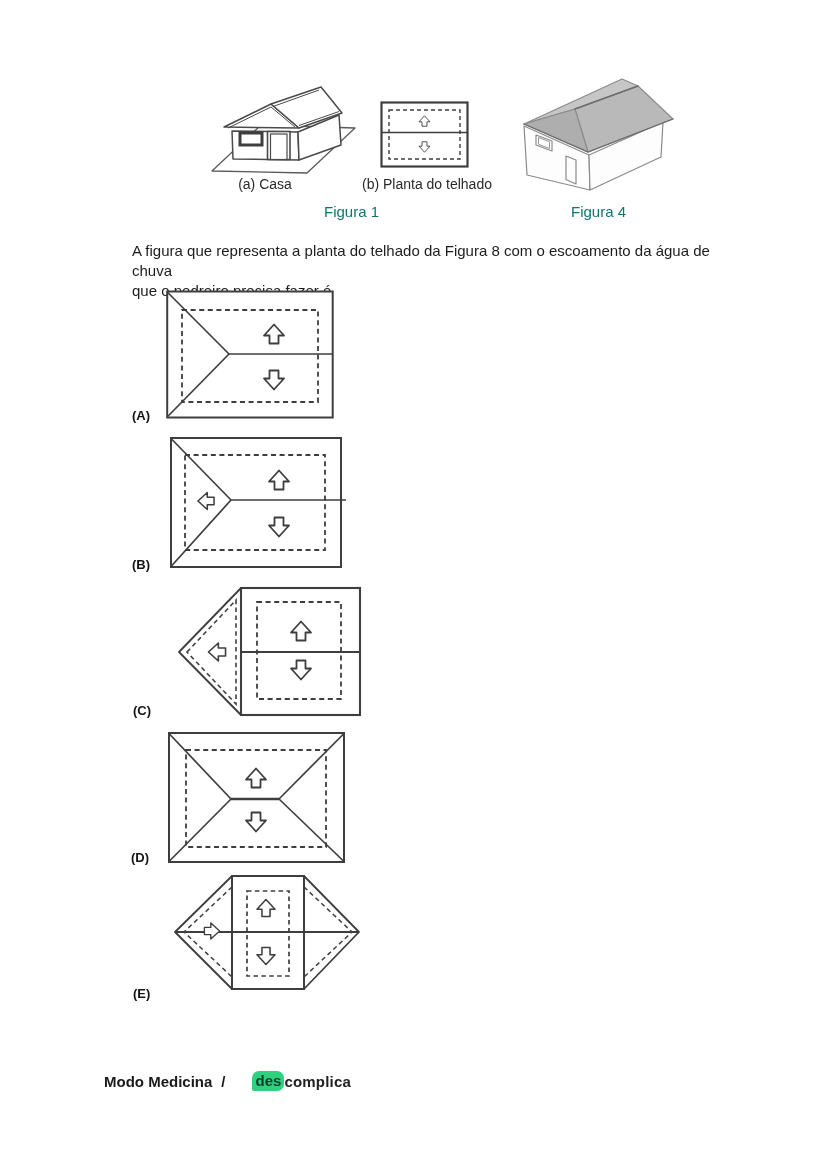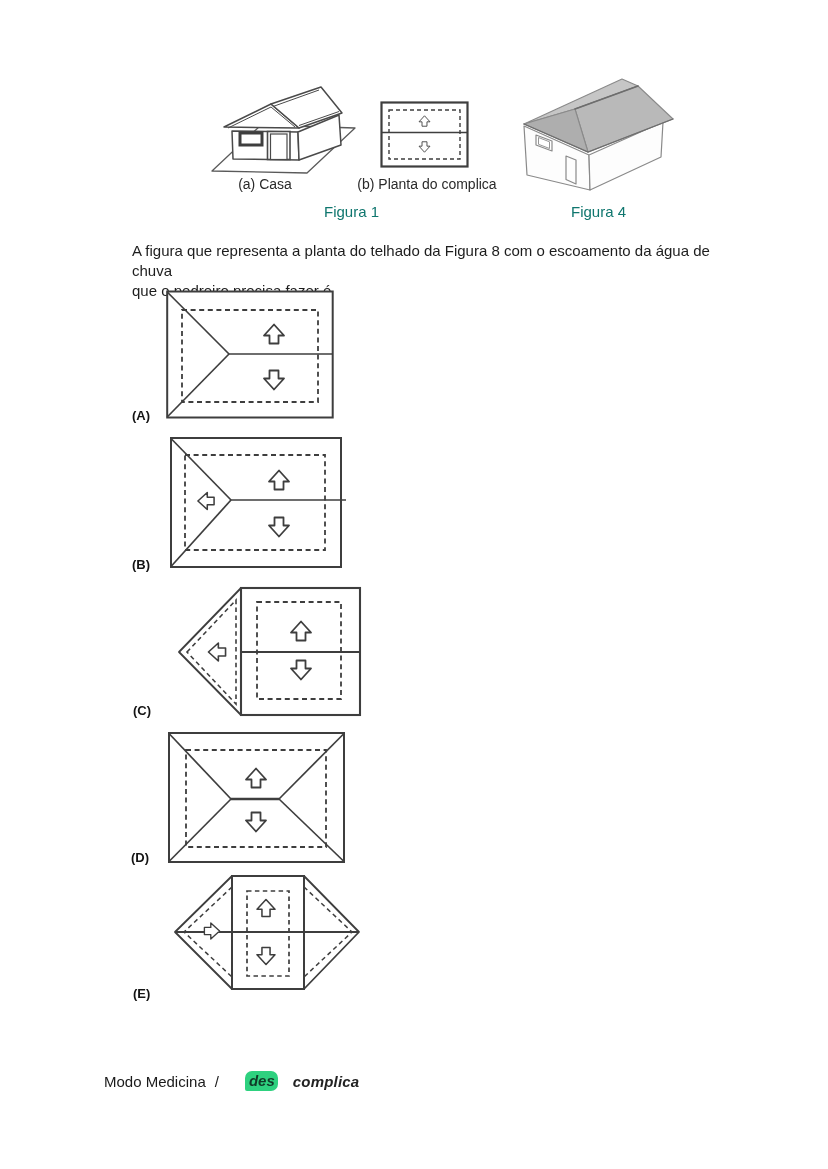--- a/index.html
+++ b/index.html
@@ -6,28 +6,28 @@
   #page{
     position:relative;width:800px;height:1169px;background:#ffffff;
     font-family:"Liberation Sans", sans-serif;color:#202020;overflow:hidden;
     margin:0 auto;
   }
   .abs{position:absolute;}
   .caption{font-size:14px;color:#2a2a2a;text-align:center;white-space:nowrap;}
   .figcap{font-size:15px;color:#0f766e;text-align:center;white-space:nowrap;}
   .qtext{font-size:15px;line-height:20px;color:#1d1d1d;}
   .optlabel{font-size:13px;font-weight:bold;color:#141414;white-space:nowrap;}
-  .footer-brand{font-size:15px;font-weight:normal;color:#1a1a1a;white-space:nowrap;}
-  .logo{display:flex;align-items:center;font-style:italic;}
+  .footer-brand{font-size:15px;font-weight:bold;color:#1a1a1a;white-space:nowrap;}
+  .logo{display:flex;align-items:center;}
   .logo-des{
     display:inline-block;background:#2ed17f;color:#103a28;
     font-size:15px;font-weight:bold;padding:2px 3px 3px 4px;
     border-radius:7px 7px 7px 2px;line-height:15px;
   }
-  .logo-complica{font-size:15px;font-weight:bold;color:#222;letter-spacing:0.2px;padding-left:15px;}
+  .logo-complica{font-size:15px;font-weight:bold;color:#222;letter-spacing:0.2px;}
   svg{display:block;}
 </style>
 </head>
 <body>
 
 <div id="page">
 
   <svg class="abs" style="left:185px;top:75px" width="170" height="120" viewBox="0 0 170 120">
     <g fill="none" stroke="#5a5a5a" stroke-width="1.3" stroke-linejoin="round">
       <polygon points="13,96 108,98 156,53 62,50"></polygon>
@@ -73,21 +73,21 @@
       <polygon points="63,35 126,12 161,45 76,78" fill="#b9b9b9"></polygon>
       <polygon points="63,35 12,50 76,78" fill="#aeaeae"></polygon>
     </g>
     <g stroke="#6d6d6d" fill="none" stroke-linecap="round">
       <line x1="63" y1="35" x2="126" y2="12" stroke-width="1.6"></line>
       <polyline points="12,50 76,78 161,45" stroke-width="1.3"></polyline>
     </g>
   </svg>
 
   <div class="abs caption" style="left:203px;top:176px;width:96px">(a) Casa</div>
-  <div class="abs caption" style="left:341px;top:176px;width:144px">(b) Planta do complica</div>
+  <div class="abs caption" style="left:341px;top:176px;width:144px">(b) Planta do telhado</div>
   <div class="abs figcap" style="left:285px;top:203px;width:105px">Figura 1</div>
   <div class="abs figcap" style="left:532px;top:203px;width:105px">Figura 4</div>
 
   <div class="abs qtext" style="left:118px;top:241px;width:620px">
     <div>A figura que representa a planta do telhado da Figura 8 com o escoamento da água de chuva</div>
     <div>que o pedreiro precisa fazer é</div>
   </div>
 
   <svg class="abs" style="left:152px;top:290px" width="168" height="130" viewBox="0 0 168 130">
     <rect x="1.2" y="1.5" width="165.5" height="126" fill="#ffffff" stroke="#3e3e3e" stroke-width="2"></rect>

